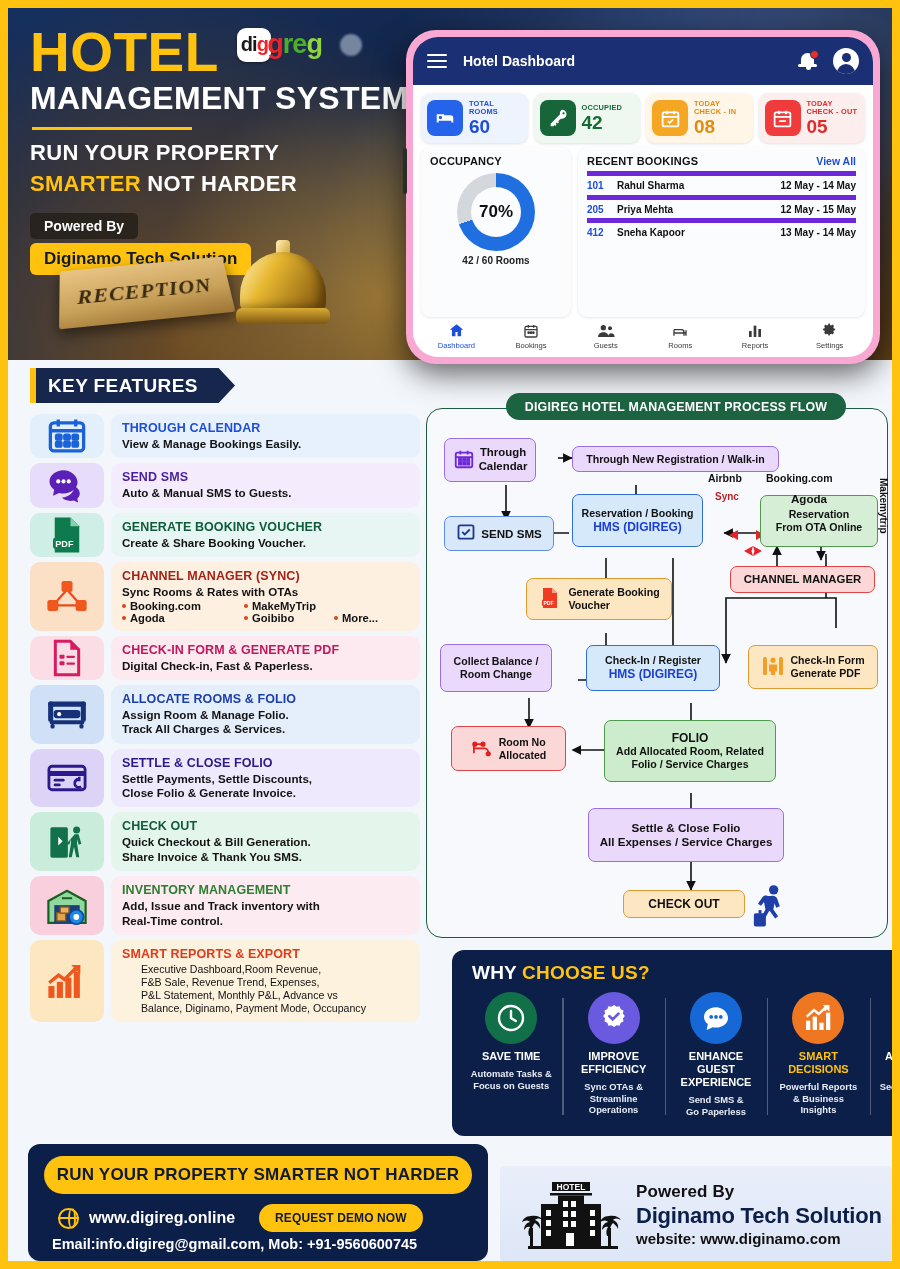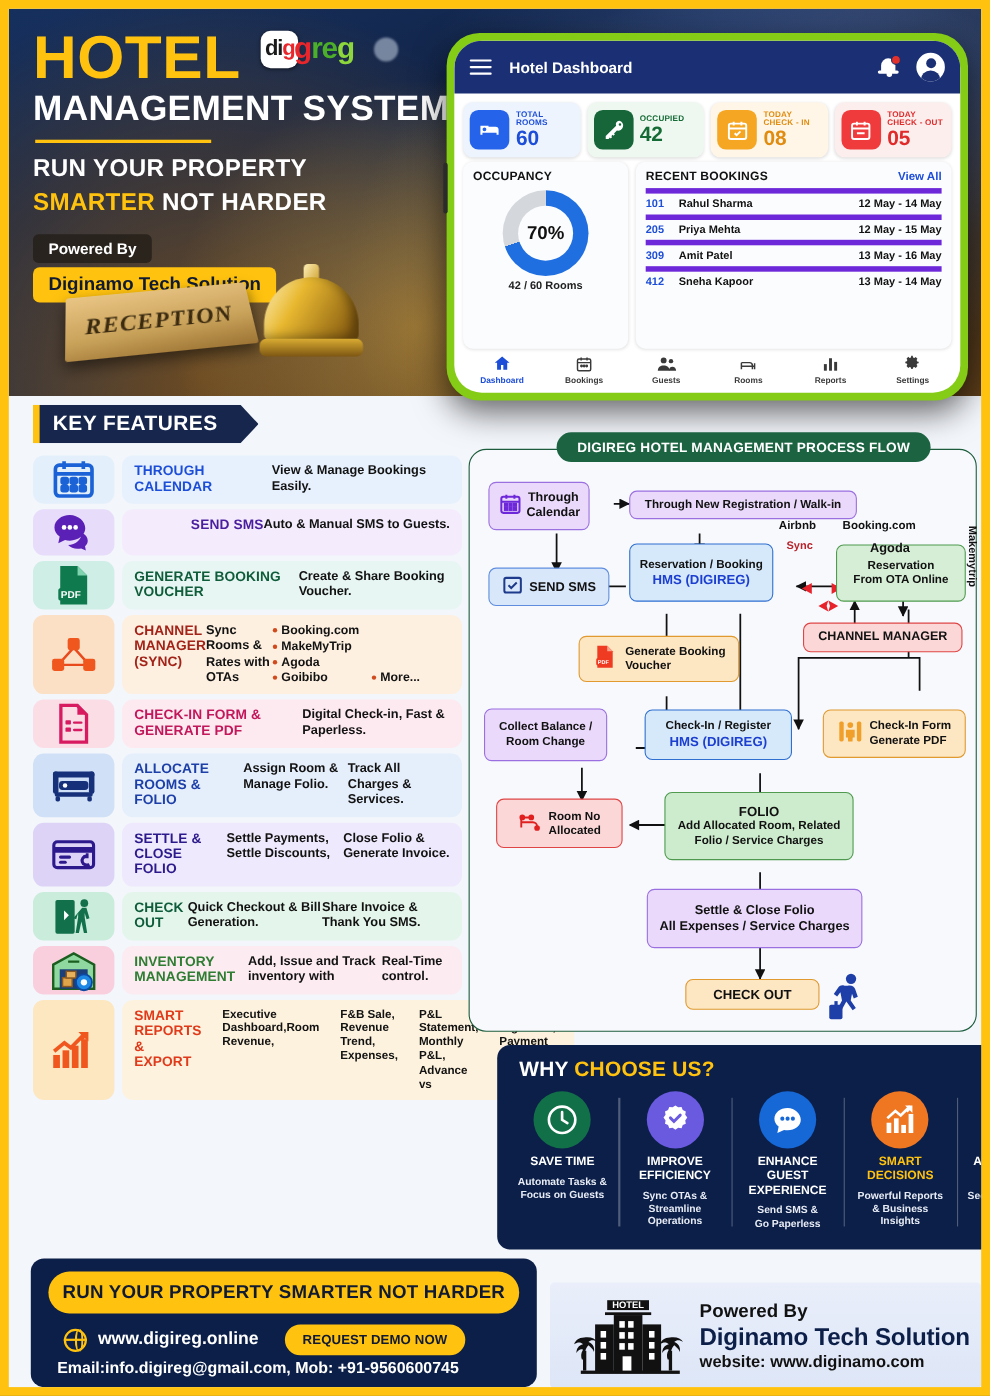--- a/index.html
+++ b/index.html
@@ -93,21 +93,21 @@
     background:linear-gradient(180deg,#d9ab32,#7e5713);
   }
   .bell .knob{
     position:absolute;left:36px;top:-4px;width:14px;height:22px;border-radius:4px;
     background:linear-gradient(120deg,#fff0b8,#c9991f);
   }
 
   
   .phone{
     position:absolute; left:398px; top:22px; width:474px; height:334px;
-    background:#84cc16; border-radius:30px; padding:7px;
+    background:#f9a8d4; border-radius:30px; padding:7px;
     box-shadow:0 10px 30px rgba(0,0,0,.6);
   }
   .phone:before{
     content:""; position:absolute; left:-3px; top:118px; width:4px; height:46px;
     background:#2b2b2b; border-radius:3px;
   }
   .screen{
     width:100%;height:100%;background:#fff;border-radius:25px;overflow:hidden;
     display:flex;flex-direction:column;
   }
@@ -160,44 +160,44 @@
   .rb-head h4{ font-size:11px;font-weight:800;color:#111;letter-spacing:.2px; }
   .rb-head a{ font-size:10.5px;font-weight:700;color:#1d4ed8;text-decoration:none; }
   .rb-row{ display:flex;align-items:center;font-size:10px;border-top:5px solid #6d28d9;padding:3.8px 0; }
   .rb-row .rm{ width:30px;color:#1d4ed8;font-weight:700; }
   .rb-row .nm{ flex:1;color:#111;font-weight:700; }
   .rb-row .dt{ color:#111;font-weight:600; }
 
   .navbar{ display:flex;padding:5px 6px 7px;flex:none; }
   .nv{ flex:1;display:flex;flex-direction:column;align-items:center;gap:2px; }
   .nv .ico{ height:17px;display:flex;align-items:flex-end; }
-  .nv span{ font-size:7.6px;font-weight:700;color:#3a3a3a; }
+  .nv span{ font-size:7.6px;font-weight:400;color:#3a3a3a; }
   .nv.active span{ color:#1d4ed8; }
 
   
   .kf-banner{
     position:absolute;left:22px;top:360px;width:205px;height:35px;
     background:#17264d;display:flex;align-items:center;padding-left:18px;
     clip-path:polygon(0 0, 92% 0, 100% 50%, 92% 100%, 0 100%);
   }
   .kf-banner:before{ content:"";position:absolute;left:0;top:0;width:6px;height:100%;background:#ffc20e; }
   .kf-banner span{ color:#fff;font-size:19px;font-weight:800;letter-spacing:.4px; }
 
   .features{ position:absolute;left:22px;top:406px;width:390px; }
   .feat{ display:flex;gap:7px;margin-bottom:5px;align-items:stretch; }
   .feat .ibox{
     width:74px;border-radius:10px;flex:none;display:flex;align-items:center;justify-content:center;
   }
-  .feat .txt{ flex:1;border-radius:10px;padding:7px 11px;display:flex;flex-direction:row;justify-content:flex-end; }
+  .feat .txt{ flex:1;border-radius:10px;padding:7px 11px;display:flex;flex-direction:column;justify-content:flex-end; }
   .feat h5{ font-size:12.5px;font-weight:800;letter-spacing:.1px;margin-bottom:2px; }
   .feat p{ font-size:11.6px;font-weight:600;color:#121212;line-height:1.24; }
   .bullets{ display:flex;flex-wrap:wrap;font-size:11.2px;font-weight:600;color:#121212; }
   .bullets span{ display:inline-flex;align-items:center;margin-right:10px; }
   .bullets span:before{ content:"";width:4px;height:4px;border-radius:50%;background:#d04a1e;margin-right:4px; }
-  .small p{ font-size:10.6px;line-height:1.22;font-weight:700;padding-left:19px; }
+  .small p{ font-size:10.6px;line-height:1.22;font-weight:400;padding-left:19px; }
 
   
   .flow-wrap{
     position:absolute;left:418px;top:400px;width:462px;height:530px;
     background:#f7f9fd;border:1.6px solid #1c5c3c;border-radius:16px;
   }
   .flow-title{
     position:absolute;left:498px;top:385px;width:340px;height:27px;
     background:#1b6341;border-radius:14px;display:flex;align-items:center;justify-content:center;
     color:#fff;font-size:12.4px;font-weight:800;letter-spacing:.2px;z-index:3;
@@ -375,25 +375,20 @@
           </div>
           <div class="rb-row">
                 <span class="rm">101</span>
                 <span class="nm">Rahul Sharma</span>
                 <span class="dt">12 May - 14 May</span>
               </div>
           <div class="rb-row">
                 <span class="rm">205</span>
                 <span class="nm">Priya Mehta</span>
                 <span class="dt">12 May - 15 May</span>
-              </div>
-          <div class="rb-row">
-                <span class="rm">309</span>
-                <span class="nm">Amit Patel</span>
-                <span class="dt">13 May - 16 May</span>
               </div>
           <div class="rb-row">
                 <span class="rm">412</span>
                 <span class="nm">Sneha Kapoor</span>
                 <span class="dt">13 May - 14 May</span>
               </div>
         </div>
       </div>
 
       <div class="navbar">

